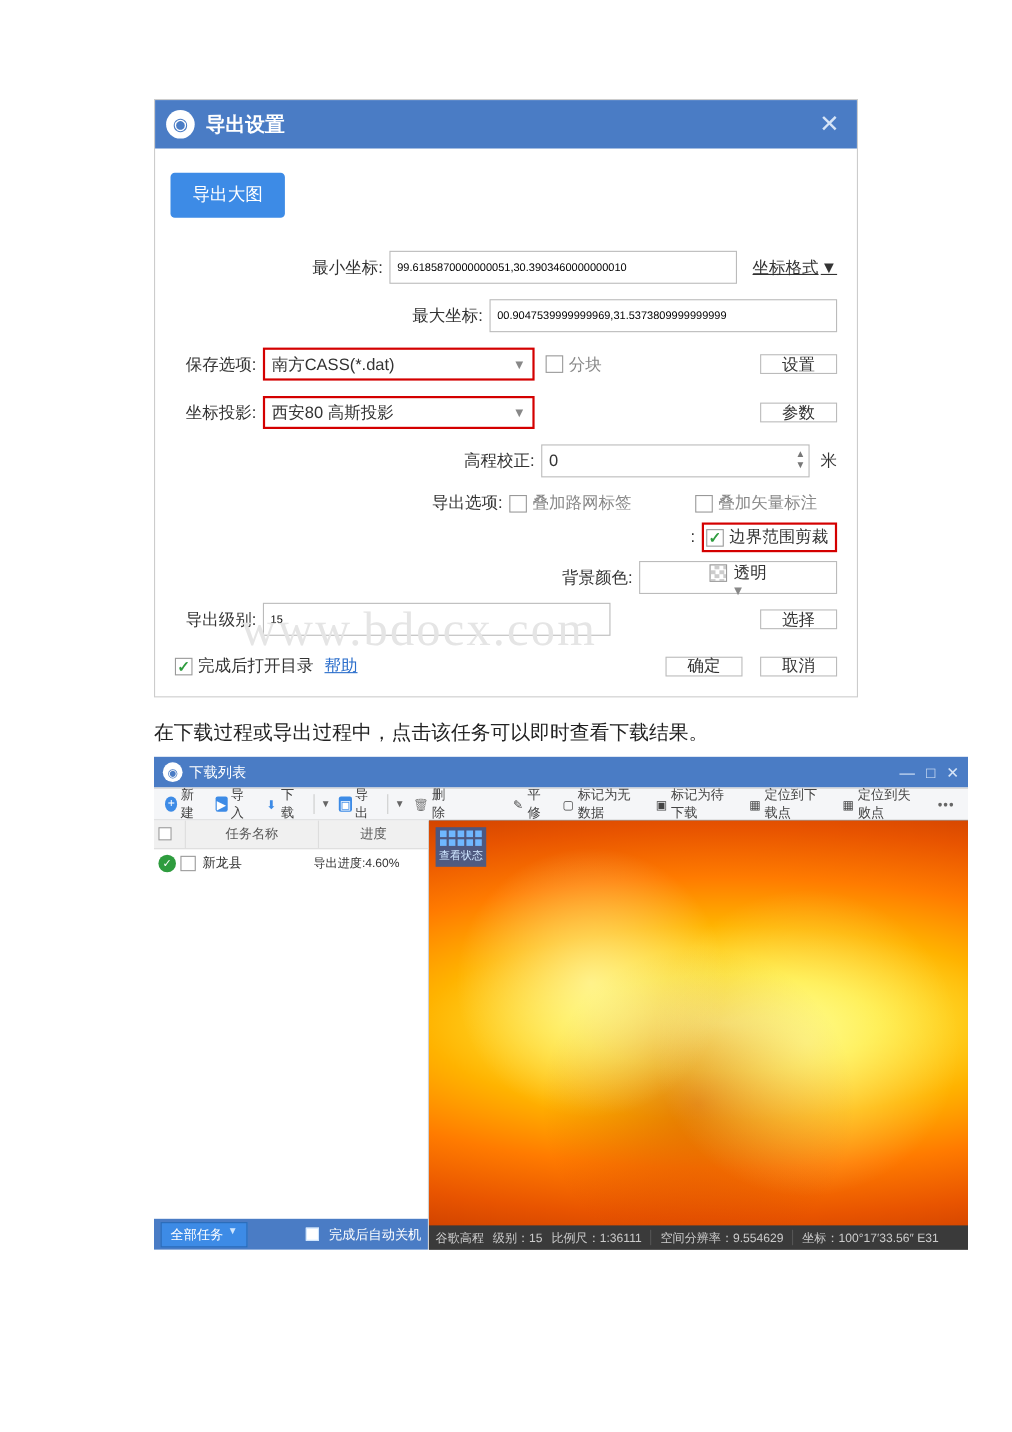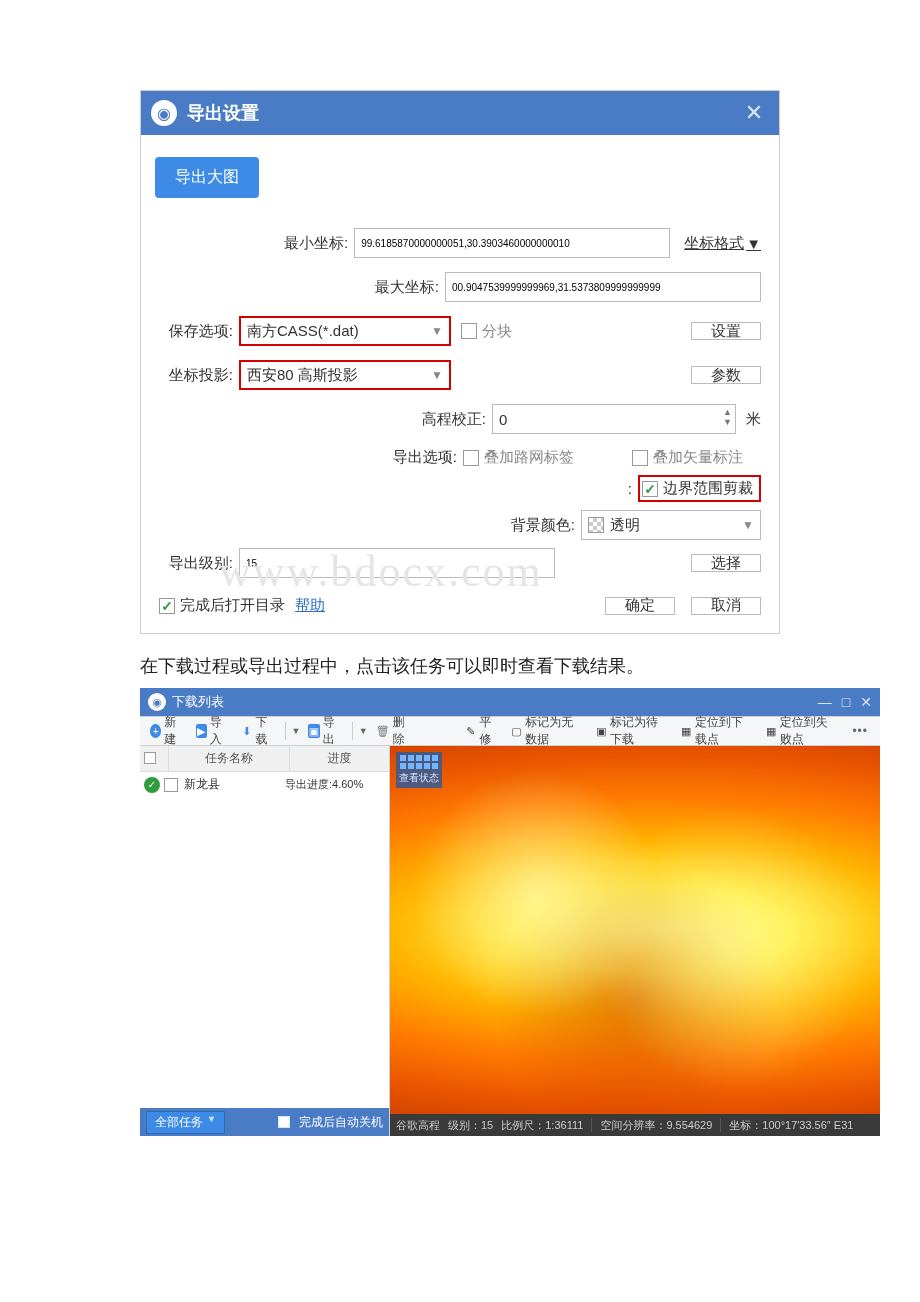--- a/index.html
+++ b/index.html
@@ -16,22 +16,22 @@
   .row { display: flex; align-items: center; margin: 14px 0; justify-content: flex-end; }
   .row-tight { margin: 8px 0; }
   .lbl { width: 74px; text-align: right; margin-right: 6px; color: #333; }
   .lbl::after { content: ":"; }
   .txt { border: 1px solid #bbb; height: 30px; padding: 2px 6px; font-size: 10px; }
   .txt-long { width: 316px; }
   .txt-full { width: 316px; }
   .link { color: #333; text-decoration: underline; margin-left: 14px; cursor: pointer; display: inline-flex; align-items: center; }
   .red-box { border: 2px solid #d40000 !important; }
   .select { border: 1px solid #bbb; height: 30px; display: inline-flex; align-items: center; padding: 0 6px; justify-content: space-between; background: #fff; }
-  .sel-244 { width: 212px; }
-  .sel-180 { width: 180px; }
+  .sel-244 { width: 247px; }
+  .sel-180 { width: 180px; flex-direction: column; }
   .caret { color: #888; font-size: 12px; }
   .chk { width: 16px; height: 16px; border: 1px solid #999; display: inline-flex; align-items: center; justify-content: center; margin-right: 5px; background: #fff; vertical-align: middle; }
   .chk.checked { color: #2e9c3e; font-weight: bold; font-size: 14px; }
   .opt-lbl { color: #888; margin-right: 18px; vertical-align: middle; }
   .btn { border: 1px solid #bbb; background: #fff; height: 18px; width: 70px; display: inline-flex; align-items: center; justify-content: center; font-size: 15px; cursor: pointer; }
   .right-btn { margin-left: auto; }
   .spin { width: 244px; height: 30px; border: 1px solid #bbb; display: flex; align-items: center; padding-left: 6px; position: relative; }
   .spin-arrows { position: absolute; right: 3px; top: 2px; font-size: 9px; color: #777; line-height: 10px; display: flex; flex-direction: column; }
   .unit { margin-left: 10px; }
   .checkrow { display: inline-flex; align-items: center; }

